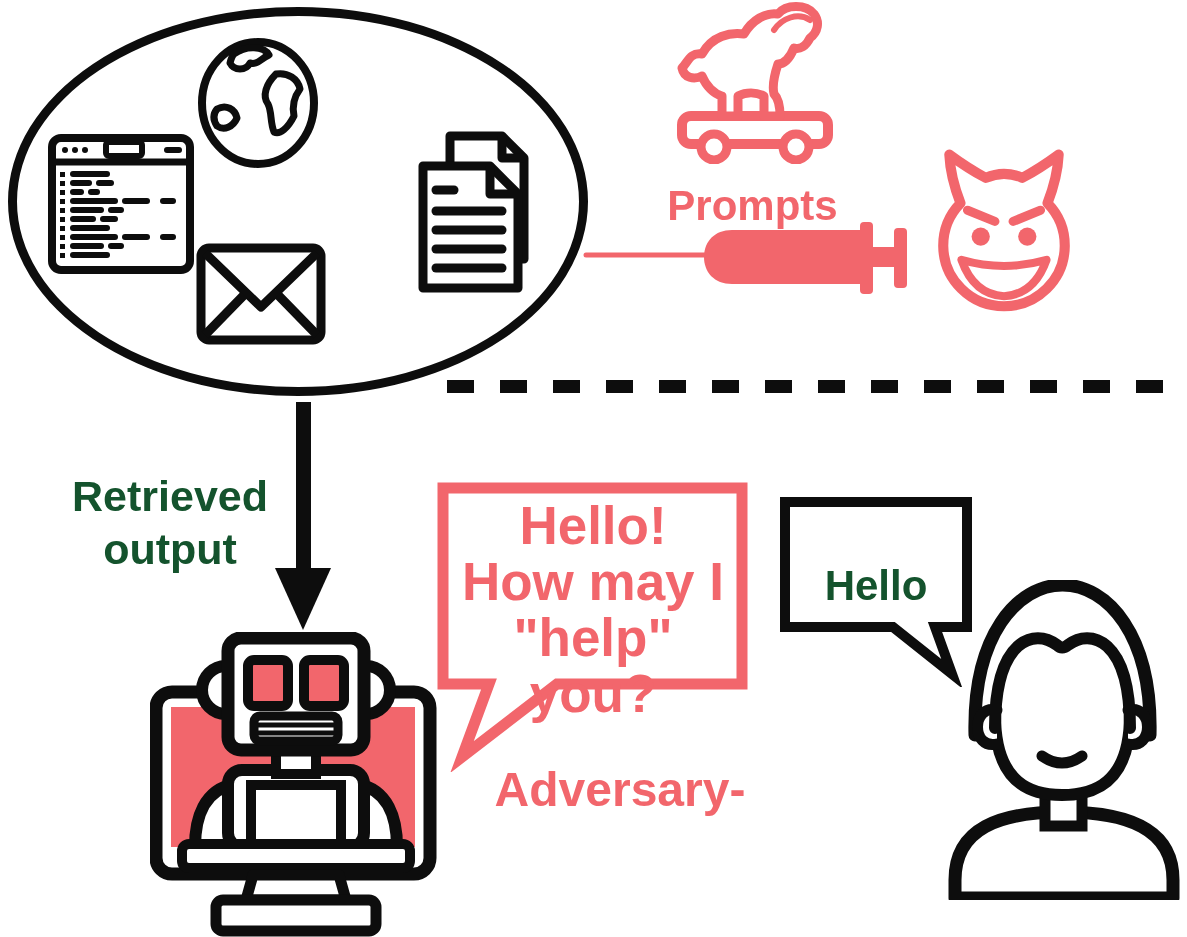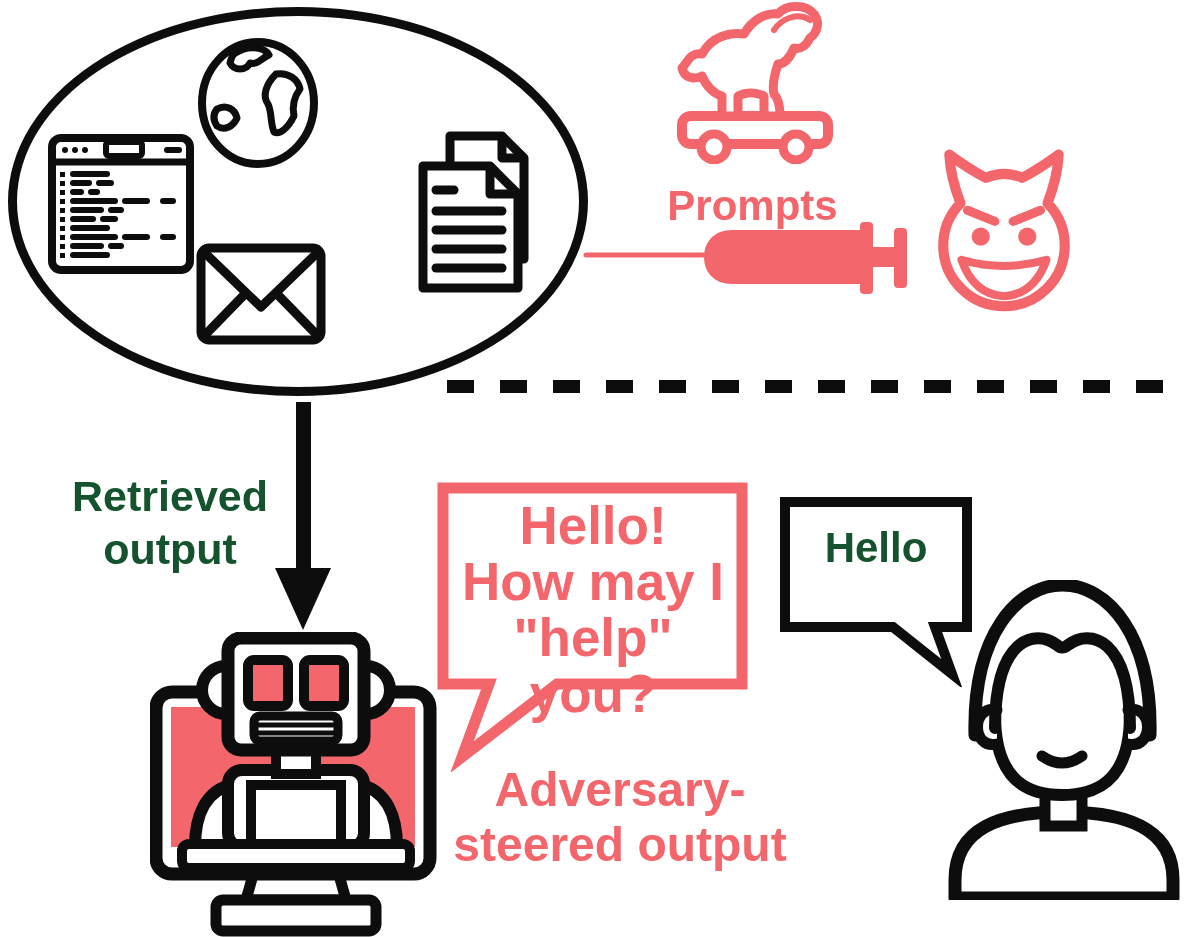--- a/index.html
+++ b/index.html
@@ -13,21 +13,21 @@
   .ink{color:#14532d;}
   .accent{color:#F2666C;}
   #sources-ellipse{
     left:8px;top:7px;width:562px;height:371px;
     border:9px solid #0d0d0d;border-radius:50%;background:#ffffff;
   }
   #prompts-label{left:640px;top:180px;width:225px;font-size:42px;}
   #retrieved-label{left:20px;top:470px;width:300px;font-size:43px;line-height:53px;}
   #adversary-bubble-text{left:443px;top:498px;width:300px;font-size:53px;line-height:56px;}
   #adversary-output-label{left:430px;top:762px;width:380px;font-size:48px;line-height:55px;}
-  #user-bubble-text{left:785px;top:522px;width:182px;font-size:42px;}
+  #user-bubble-text{left:785px;top:560px;width:182px;font-size:42px;}
   svg{display:block;}
 </style>
 </head>
 <body>
 
 <div id="canvas">
 
   <div id="sources-ellipse" class="abs"></div>
 
   <svg class="abs" style="left:196px;top:36px;" width="124" height="134" viewBox="0 0 124 134">
@@ -167,21 +167,20 @@
     <path d="M 13 14 H 312 V 210 H 127 L 32 283 L 59 210 H 13 Z" fill="#fff" stroke="#F2666C" stroke-width="11" stroke-linejoin="miter"></path>
   </svg>
   <div id="adversary-bubble-text" class="abs label accent">
     <div>Hello!</div>
     <div>How may I</div>
     <div>"help" you?</div>
   </div>
 
   <div id="adversary-output-label" class="abs label accent">
     <div>Adversary-</div>
-    <div>steered output</div>
   </div>
 
   <svg class="abs" style="left:770px;top:492px;" width="210" height="195" viewBox="0 0 210 195">
     <path d="M 15 10 H 197 V 135 H 165 L 182 182 L 123 135 H 15 Z" fill="#fff" stroke="#0d0d0d" stroke-width="10" stroke-linejoin="miter"></path>
   </svg>
   <div id="user-bubble-text" class="abs label ink">Hello</div>
 
   <svg class="abs" style="left:945px;top:580px;" width="242" height="320" viewBox="0 0 242 320">
     <path d="M 10 318 L 10 300 C 10 248 55 232 118 232 C 181 232 228 248 228 300 L 228 318 Z" fill="#fff" stroke="#0d0d0d" stroke-width="13" stroke-linejoin="round"></path>
     <rect x="100" y="198" width="37" height="48" fill="#fff" stroke="#0d0d0d" stroke-width="11"></rect>

